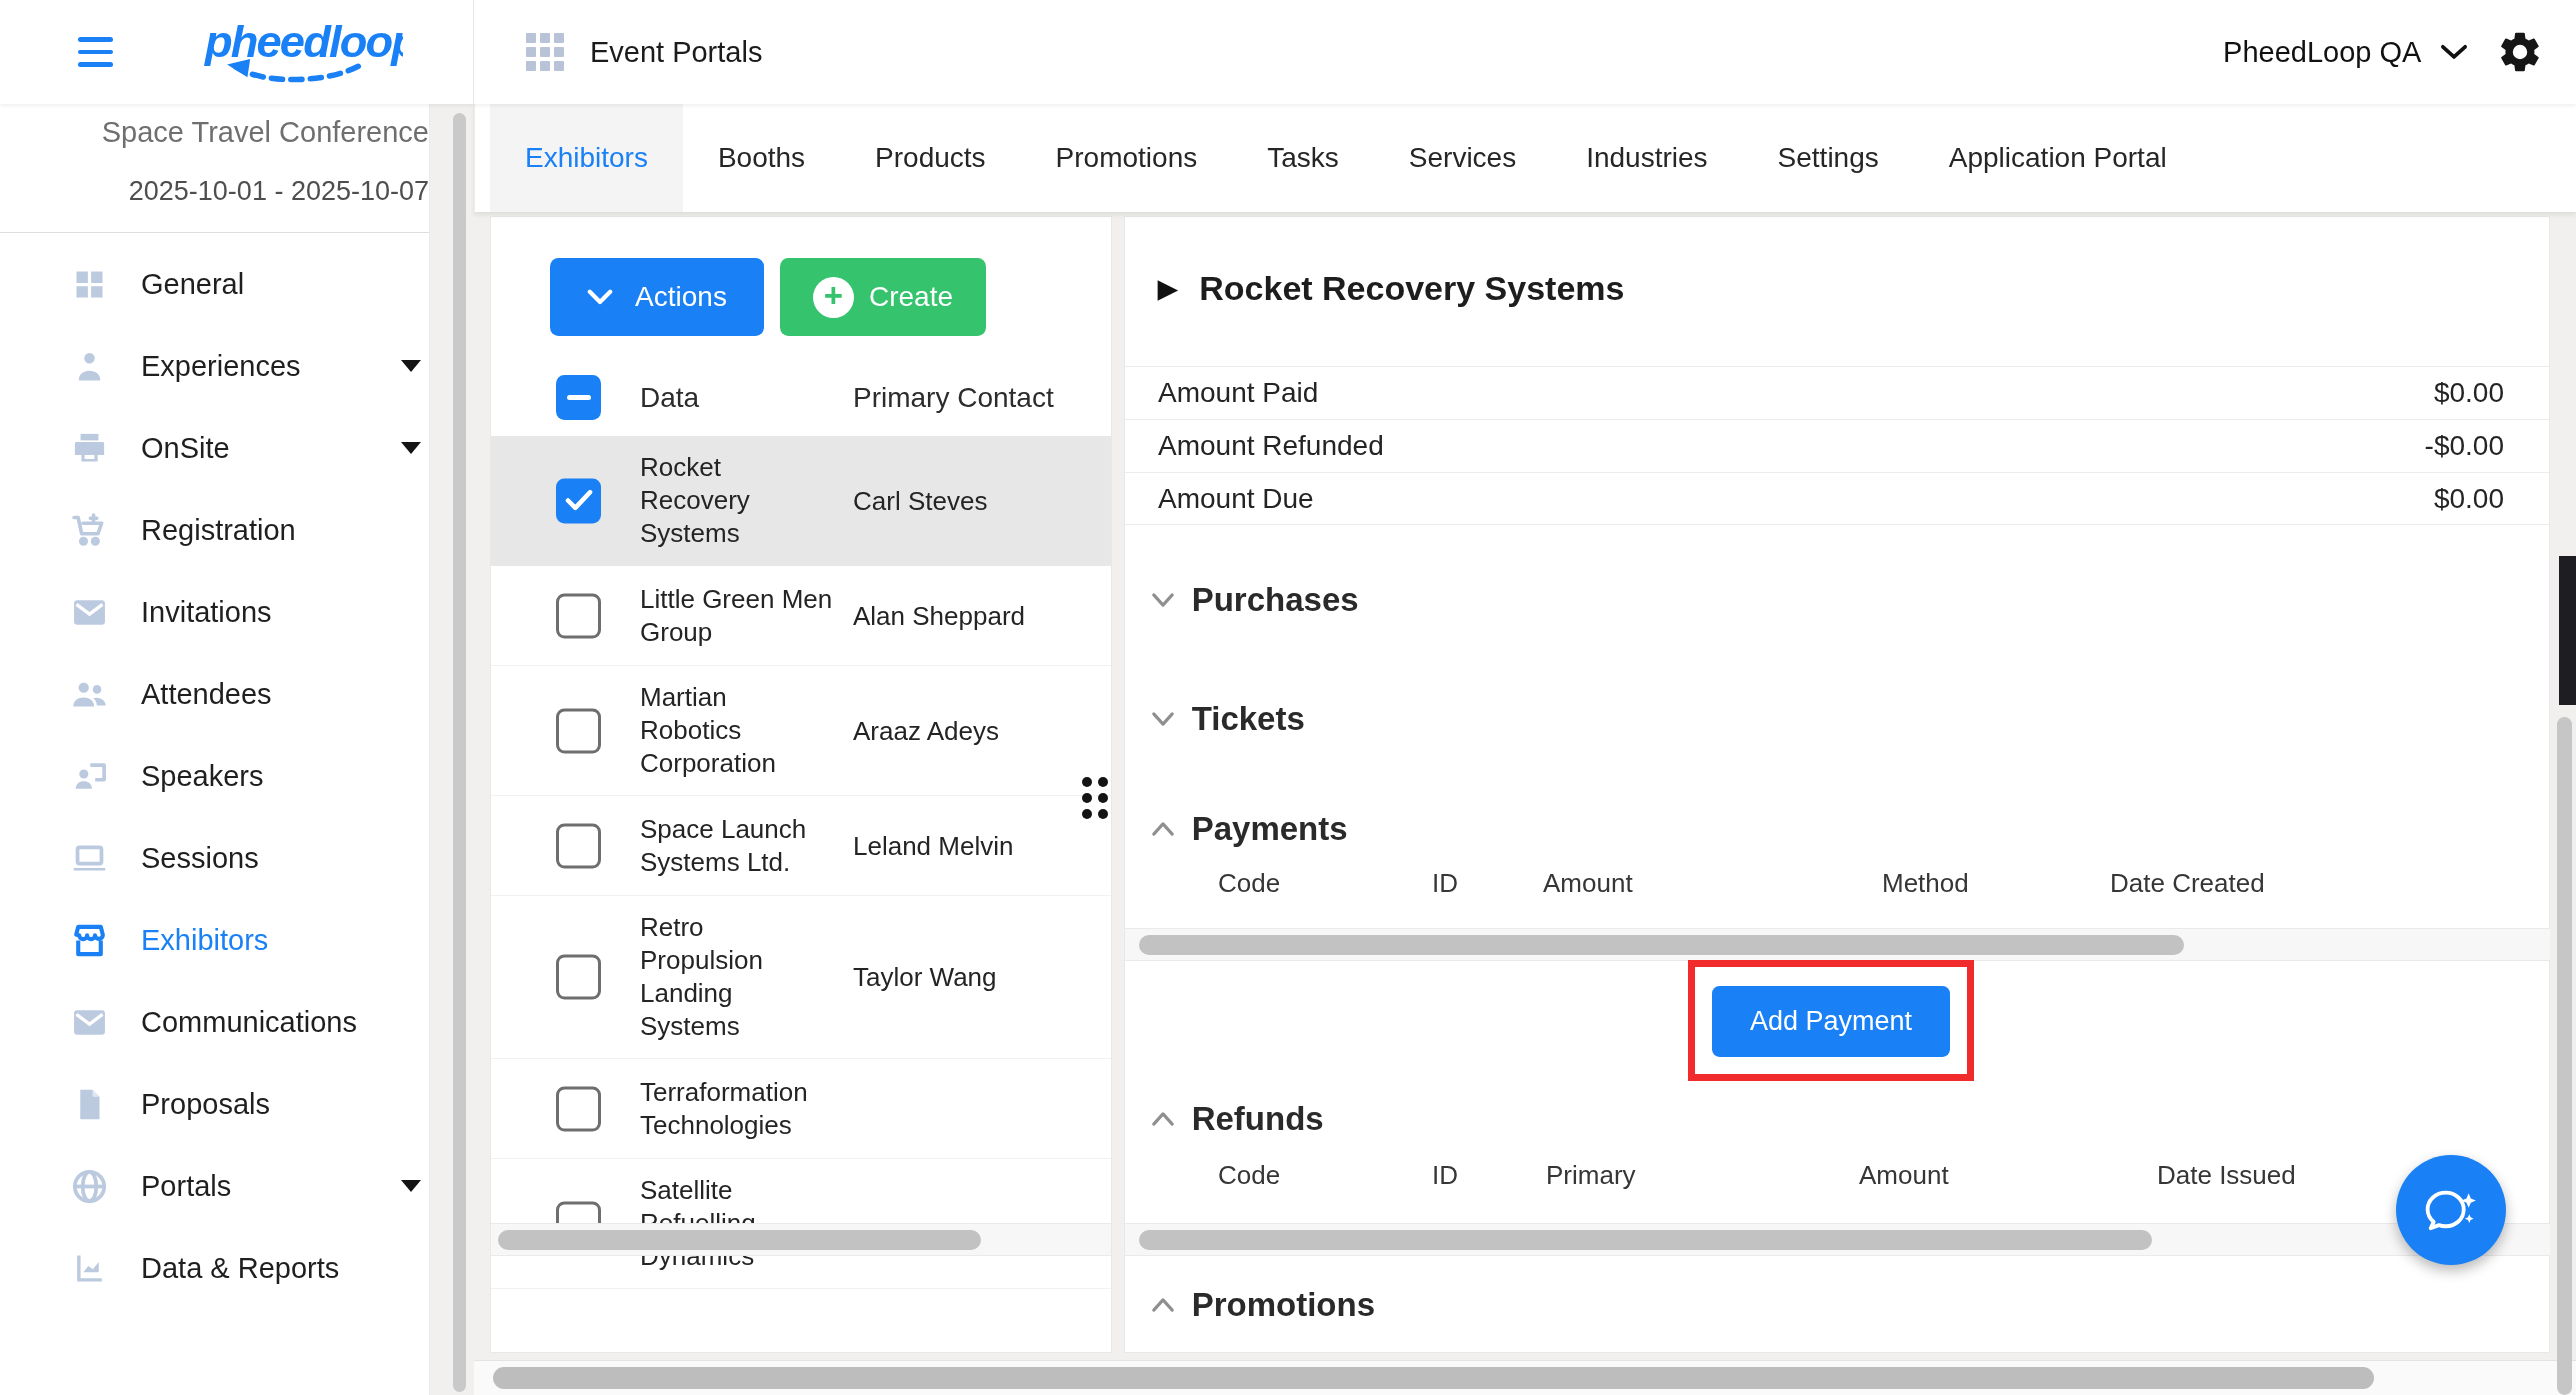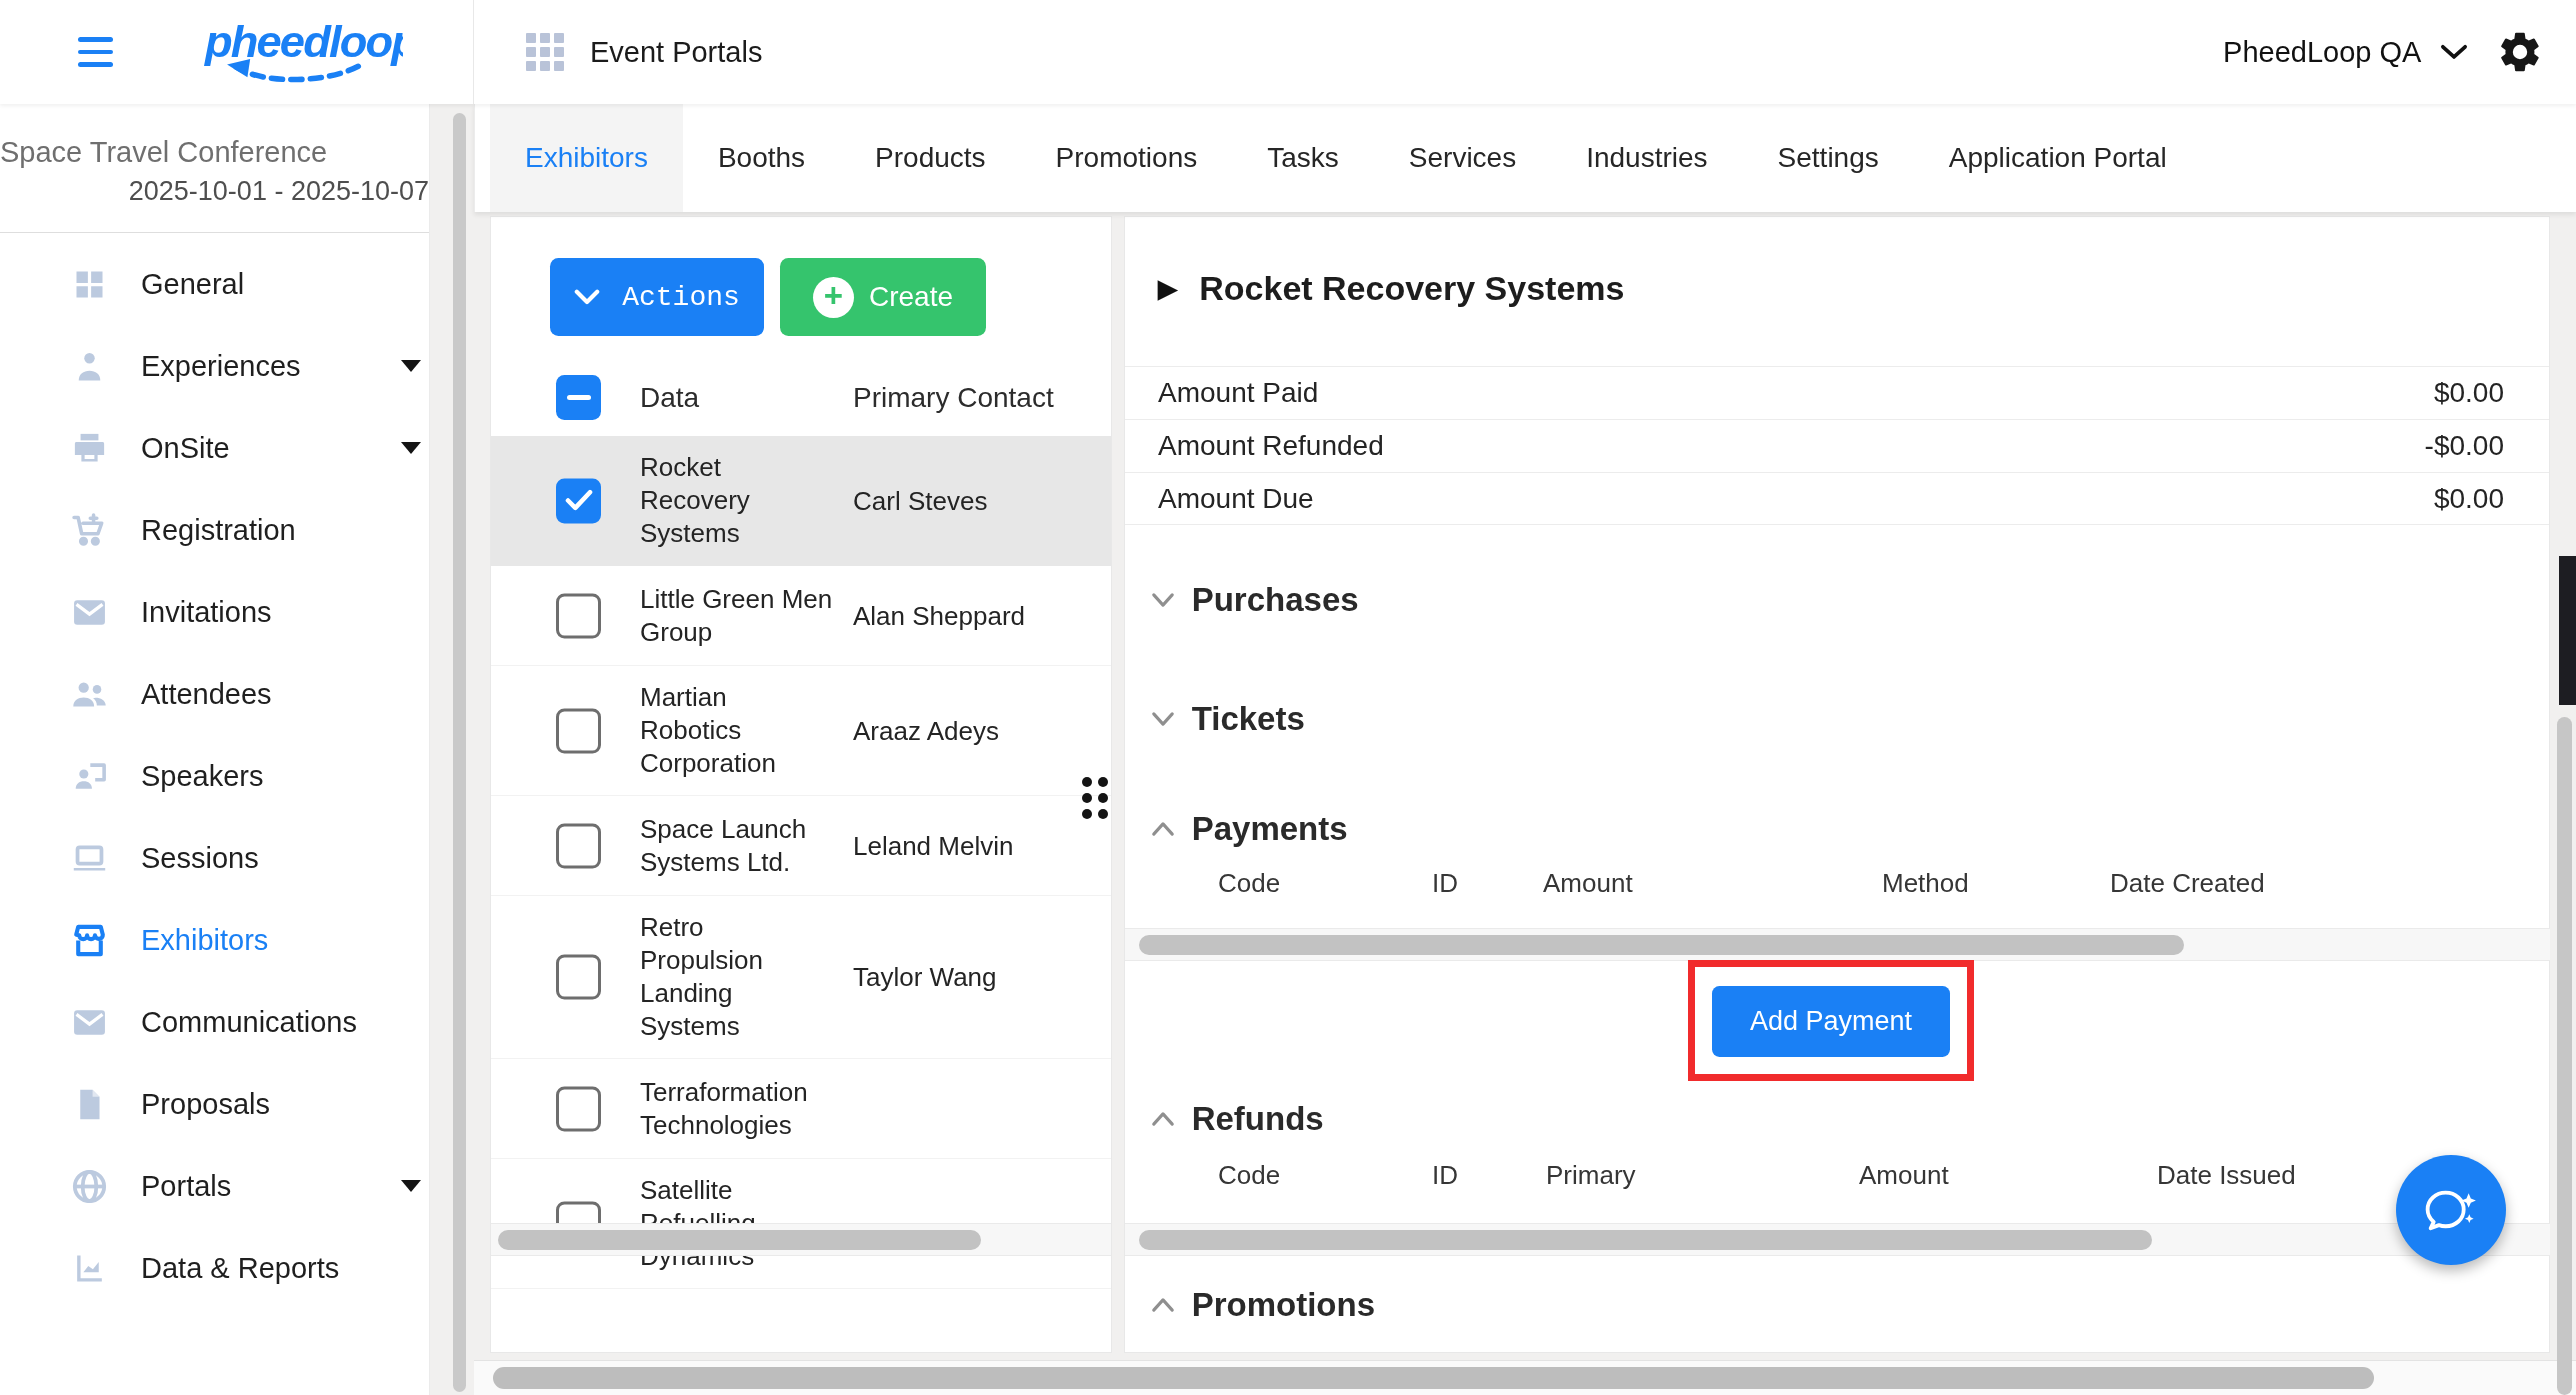--- a/index.html
+++ b/index.html
@@ -14,21 +14,21 @@
   .tb-divider{position:absolute;left:473px;top:0;height:104px;width:0;border-left:0.9px solid #e8e8e8;}
   .app-switch{position:absolute;left:526px;top:0;height:104px;display:flex;align-items:center;gap:26px;font-size:29px;color:#1b1b1b;cursor:pointer;}
   .grid9{display:grid;grid-template-columns:repeat(3,10.2px);grid-auto-rows:10.2px;gap:3.7px;}
   .grid9 i{background:#b9c3d8;border-radius:0.9px;}
   .tb-right{position:absolute;right:32px;top:0;height:104px;display:flex;align-items:center;gap:28px;}
   .account{display:flex;align-items:center;gap:18.6px;font-size:29px;color:#111;cursor:pointer;}
   .gear{width:48px;height:48px;color:#161616;cursor:pointer;}
 
   
   .sidebar{position:absolute;left:0;top:104px;width:429px;height:1292px;background:#fff;border-right:0.9px solid #ebebeb;}
-  .ev-name{position:absolute;top:32px;left:0;width:100%;text-align:left;font-size:29px;color:#6f6f6f;}
+  .ev-name{position:absolute;top:12px;left:0;width:100%;text-align:right;font-size:29px;color:#6f6f6f;}
   .ev-dates{position:absolute;top:72px;left:0;width:100%;text-align:right;font-size:27px;color:#4e4e4e;}
   .side-hr{position:absolute;top:128px;left:0;width:100%;border-top:0.9px solid #dedede;}
   .menu{position:absolute;top:139px;left:0;width:100%;margin-left:40px;}
   .side-item{height:82px;display:flex;align-items:center;padding-left:28px;position:relative;font-size:29px;color:#1f1f1f;cursor:pointer;}
   .side-item .sicon{width:43px;height:43px;margin-right:30px;color:#bccadf;display:flex;align-items:center;justify-content:center;flex:none;}
   .side-item.active{color:#1a80f5;}
   .side-item.active .sicon{color:#1a80f5;}
   .caret-dn{position:absolute;right:48px;top:50%;margin-top:-5.6px;width:0;height:0;border-left:10.2px solid transparent;border-right:10.2px solid transparent;border-top:12px solid #141414;}
   .side-scroll{position:absolute;left:453px;top:113px;width:13px;height:1279px;background:#c9c9c9;border-radius:6.5px;z-index:15;}
 
@@ -37,21 +37,21 @@
   .tab{display:flex;align-items:center;padding:0 35px;font-size:28px;color:#262626;cursor:pointer;white-space:nowrap;}
   .tab.active{background:#f4f4f4;color:#1a80f5;}
 
   
   .panel{position:absolute;background:#fff;border:0.9px solid #e8e8e8;box-sizing:border-box;}
   .list-panel{left:490px;top:216px;width:622px;height:1137px;}
   .detail-panel{left:1124px;top:216px;width:1426px;height:1137px;}
 
   
   .btn{display:flex;align-items:center;justify-content:center;color:#fff;border-radius:8.4px;cursor:pointer;}
-  .btn-actions{position:absolute;left:59px;top:41px;width:214px;height:78px;background:#1a80f5;font-size:28px;gap:22px;font-family:Liberation Mono, monospace;}
+  .btn-actions{position:absolute;left:59px;top:41px;width:214px;height:78px;background:#1a80f5;font-size:28px;gap:22px;}
   .btn-create{position:absolute;left:289px;top:41px;width:206px;height:78px;background:#35c46d;font-size:28px;gap:15px;}
   .create-plus{width:41px;height:41px;border-radius:50%;background:#fff;color:#35c46d;font-size:33px;font-weight:bold;display:flex;align-items:center;justify-content:center;line-height:1;padding-bottom:2.8px;box-sizing:border-box;}
   .list-header{position:absolute;left:0;top:156px;width:100%;height:61px;font-size:28px;color:#2c2c2c;font-weight:500;}
   .list-header .hname{position:absolute;left:149px;top:9.3px;}
   .list-header .hcontact{position:absolute;left:362px;top:9.3px;}
   .chk{width:45px;height:45px;border-radius:8.4px;border:3.7px solid #6e6e6e;background:#fff;box-sizing:border-box;cursor:pointer;flex:none;}
   .chk.blue{background:#1a80f5;border:none;display:flex;align-items:center;justify-content:center;}
   .chk .minus{width:24px;height:5.6px;background:#fff;border-radius:2.8px;}
   .list-header .chk{position:absolute;left:65px;top:1.9px;}
   .rows{position:absolute;left:0;top:219px;width:100%;}

